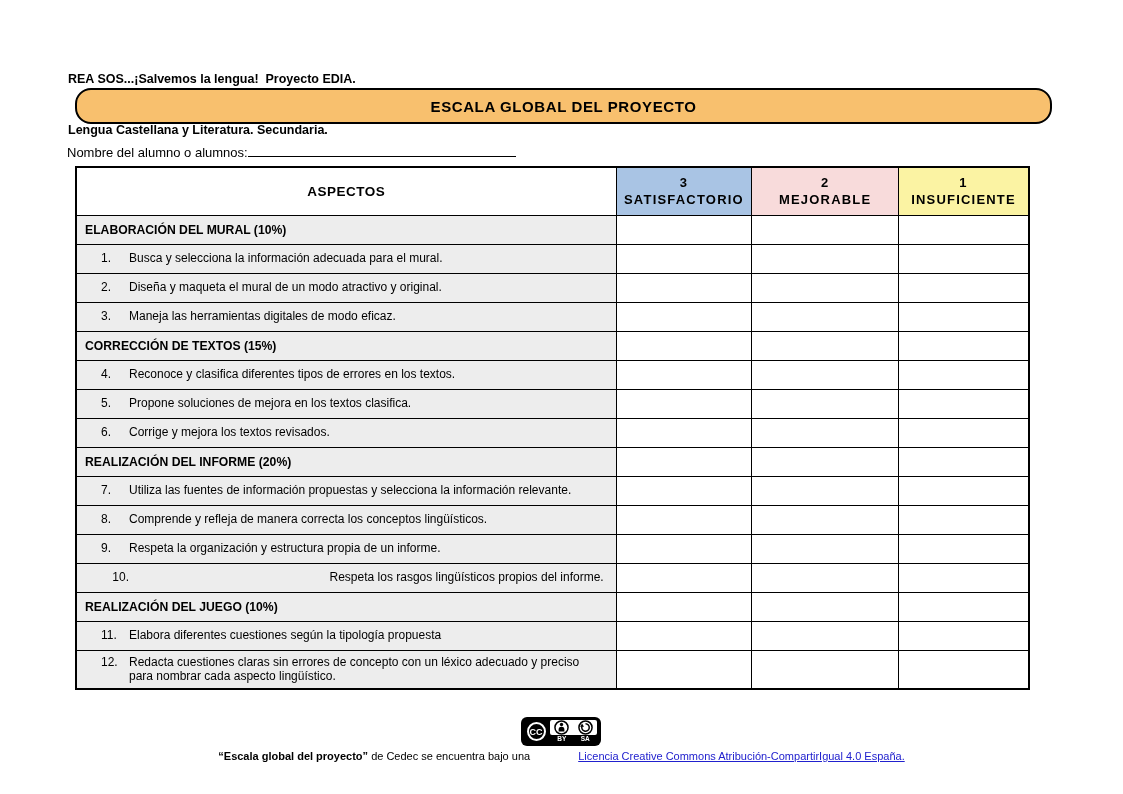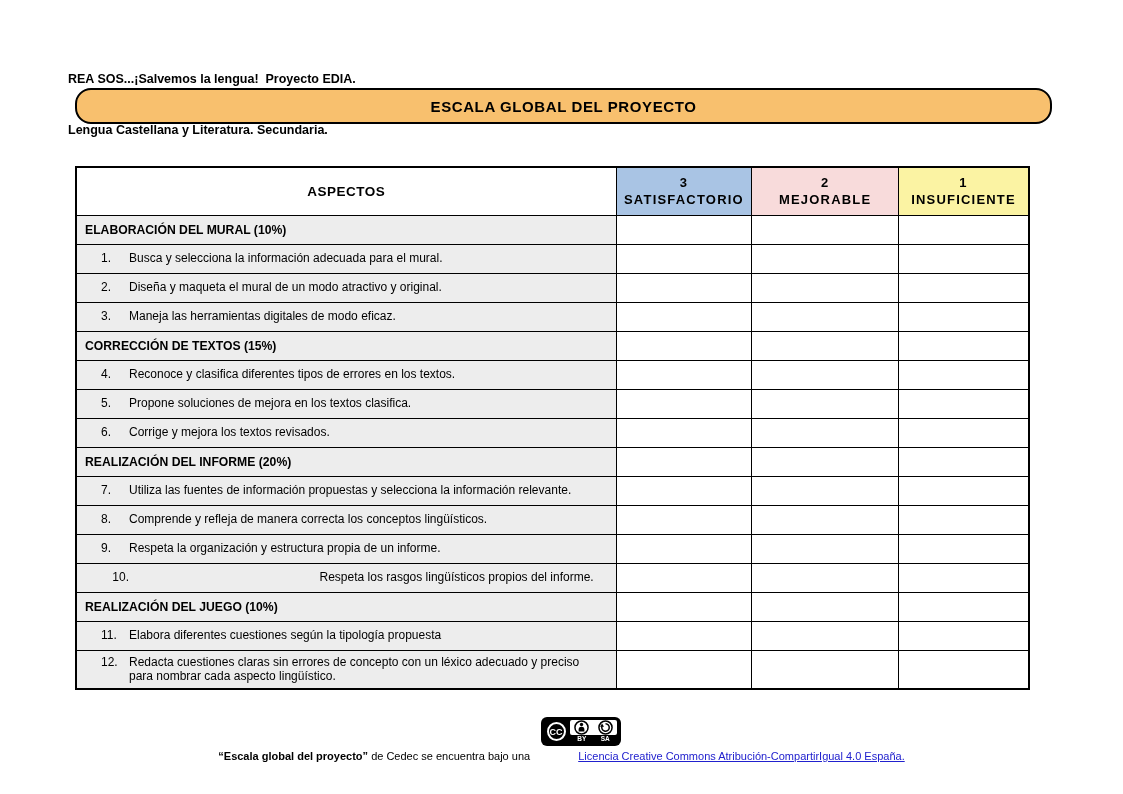--- a/index.html
+++ b/index.html
@@ -29,31 +29,31 @@
   .name-line { position:absolute; left:67px; top:143px; font-size:13px; }
   .fill-line { display:inline-block; width:268px; height:14px; border-bottom:1.3px solid #000; vertical-align:baseline; }
 
   
   table.rubric { position:absolute; left:75px; top:166px; width:955px; border-collapse:collapse; table-layout:fixed; }
   table.rubric th, table.rubric td { border:1.5px solid #000; }
   table.rubric { border:2px solid #000; }
   th.aspect-head { width:526px; height:48px; background:#fff; font-size:13.5px; font-weight:bold; text-align:center; letter-spacing:0.5px; }
   th.score-col { height:48px; font-size:13px; font-weight:bold; text-align:center; letter-spacing:1.2px; line-height:17px; padding:4px 0; }
   th.col-3 { width:132px; } th.col-2 { width:143px; } th.col-1 { width:127px; }
-  td.aspect { background:#EDEDED; font-size:12px; padding:4px 16px; height:29px; }
+  td.aspect { background:#EDEDED; font-size:12px; padding:4px 6px; height:29px; }
   td.aspect.section { font-weight:bold; padding-left:8px; font-size:12.2px; }
   td.aspect.item { padding-left:24px; }
   .item-flex { display:flex; align-items:flex-start; }
   .item-num { width:28px; flex:0 0 28px; }
   .item-text { flex:1; line-height:14.5px; padding-right:6px; }
   td.score { background:#ffffff; }
 
   
   .cc-badge { position:absolute; left:521px; top:717px; width:80px; height:29px; background:#000;
-    border-radius:6px; display:flex; padding:3px 4px; gap:3px;margin-left:20px; }
+    border-radius:6px; display:flex; padding:3px 4px; gap:3px; }
   .cc-left { width:22px; display:flex; align-items:center; justify-content:center; }
   .cc-circle { width:19px; height:19px; border:2px solid #fff; border-radius:50%; color:#fff;
     font-size:9px; font-weight:bold; display:flex; align-items:center; justify-content:center; }
   .cc-right { flex:1; display:flex; flex-direction:column; }
   .cc-icons { background:#fff; border-radius:2px; flex:1; display:flex; justify-content:space-around; align-items:center; }
   .cc-labels { display:flex; justify-content:space-around; color:#fff; font-size:6.5px; font-weight:bold; line-height:8px; }
 
   
   .footer-line { position:absolute; left:0; top:750px; width:1123px; text-align:center; font-size:11px; }
   .footer-line .quote-bold { font-weight:bold; }
@@ -67,20 +67,23 @@
   <div class="doc-header">
     <div>REA SOS...¡Salvemos la lengua!  Proyecto EDIA.</div>
     <div>Lengua Castellana y Literatura. Secundaria.</div>
   </div>
 
 
   <div class="title-bar" style="background: rgb(248, 192, 110); border-radius: 16px;">
     <span>ESCALA GLOBAL DEL PROYECTO</span>
   </div>
 
+  <div class="name-line">
+    <span>Nombre del  alumno o alumnos:</span><span class="fill-line"></span>
+  </div>
 
   <table class="rubric">
     <thead>
       <tr>
         <th class="aspect-head">ASPECTOS</th>
         <th class="score-col col-3" style="background: rgb(169, 196, 228);">
           <div>3</div>
           <div>SATISFACTORIO</div>
         </th>
         <th class="score-col col-2" style="background: rgb(248, 219, 219);">

